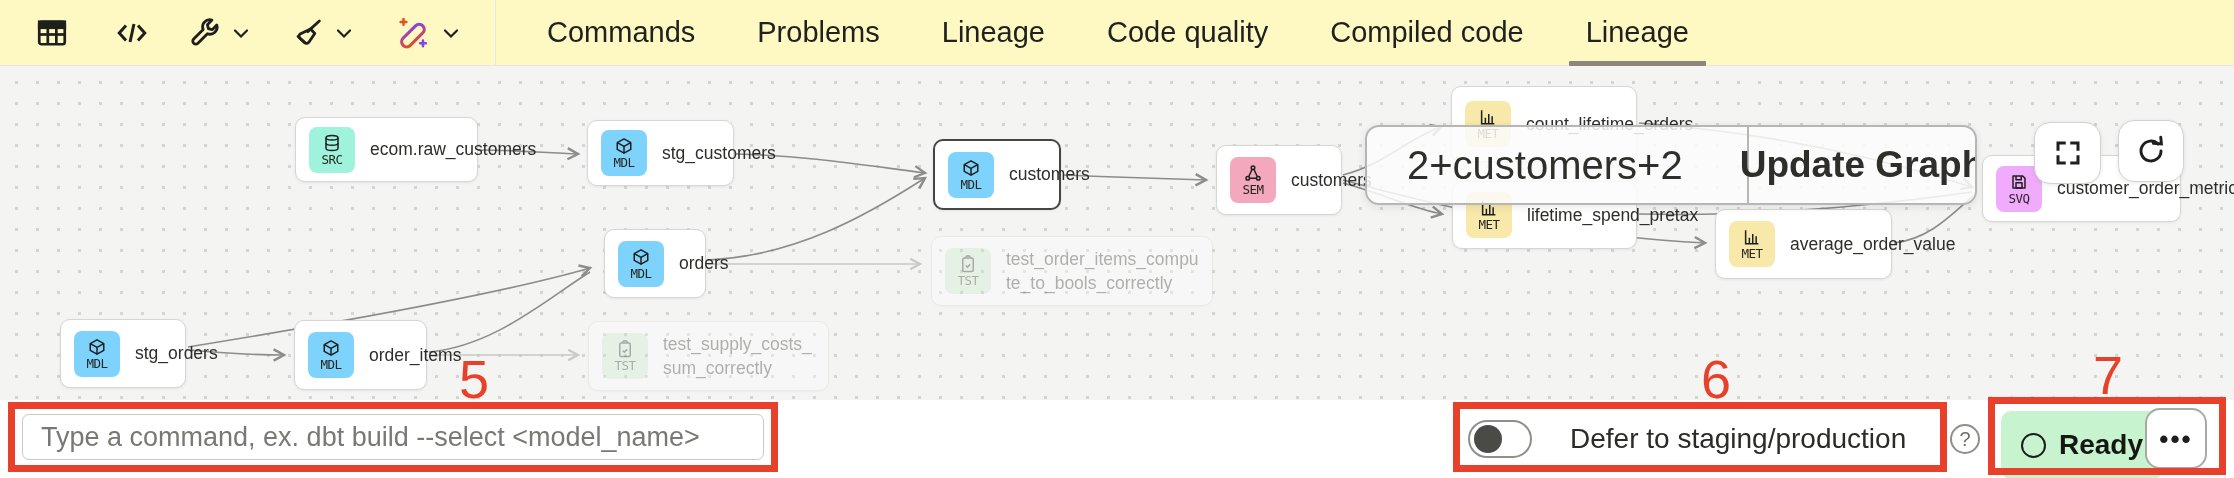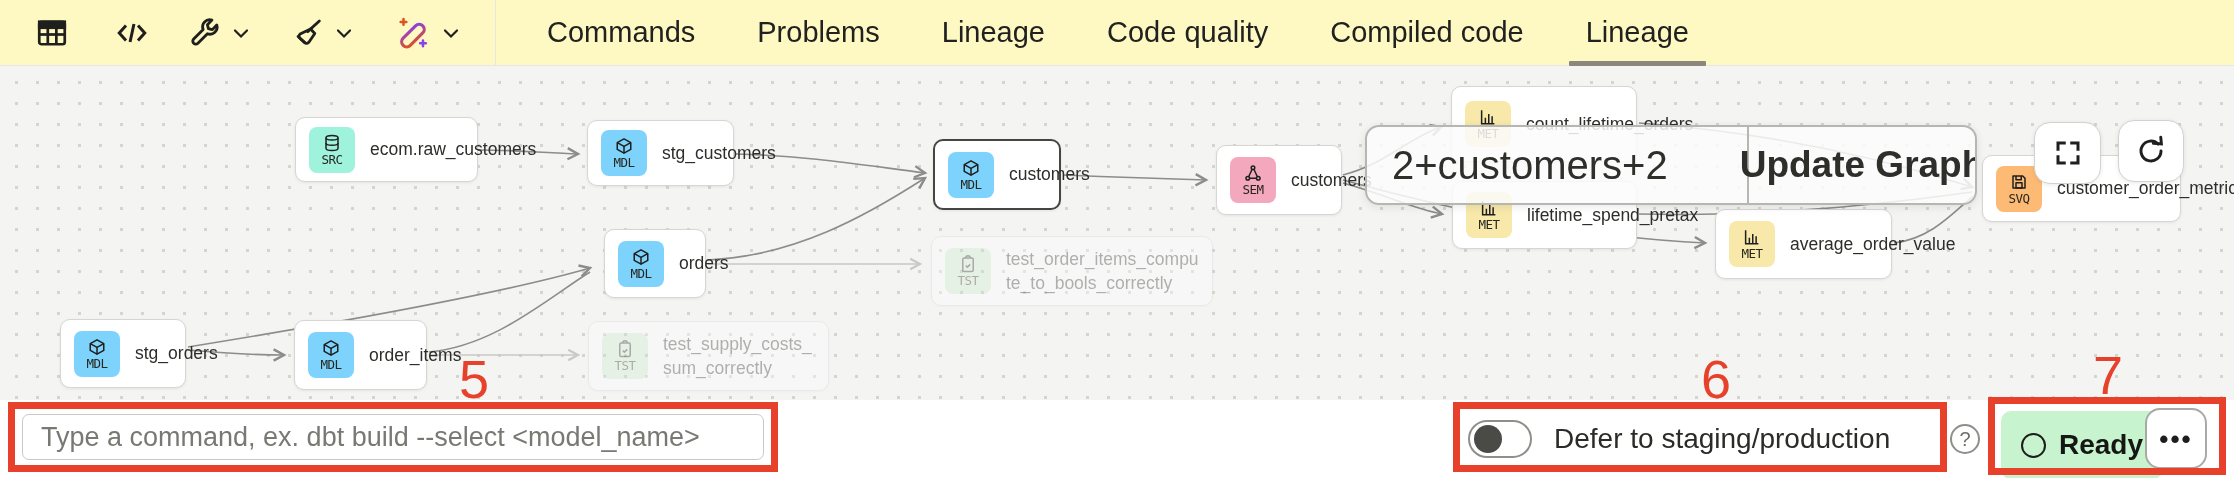--- a/index.html
+++ b/index.html
@@ -55,33 +55,33 @@
     flex:0 0 auto; width:46px; height:46px; border-radius:8px;
     display:flex; flex-direction:column; align-items:center; justify-content:center;
   }
   .badge svg { display:block; }
   .badge-label {
     font-family:"DejaVu Sans Mono", monospace; font-size:12.5px;
     color:#27271f; letter-spacing:-.5px; line-height:13px; margin-top:1px;
   }
   .bg-src { background:#9ff2dc; } .bg-mdl { background:#7dd3fc; }
   .bg-sem { background:#f3a8be;align-items:center; } .bg-met { background:#f8e8aa; }
-  .bg-svq { background:#fdba74;text-align:center; } .bg-tst { background:#cdeccd; }
+  .bg-svq { background:#f0abfc;text-align:center; } .bg-tst { background:#cdeccd; }
   .node-label { font-size:17.5px; color:#2d2d2a; white-space:nowrap; }
   .node-label.wrap { white-space:normal; word-break:break-all; line-height:24px; padding-right:10px; }
 
   
   #selector {
     position:absolute; left:1365px; top:59px; width:612px; height:80px; z-index:5;
     background:rgba(252,252,251,.85); border:2px solid #b6b6b2; border-radius:14px;
     box-shadow:0 2px 8px rgba(40,40,35,.10);
     display:flex; align-items:stretch; overflow:hidden;
   }
   #selector-value {
-    flex:1; display:flex; align-items:center; padding-left:25px;
+    flex:1; display:flex; align-items:center; padding-left:40px;
     font-size:40px; color:#2e2e2b; white-space:nowrap;
   }
   #selector-divider { width:2px; background:#b6b6b2; }
   #update-graph {
     width:226px; display:flex; align-items:center; justify-content:center;
     font-size:37px; font-weight:700; color:#2e2e2b; cursor:pointer; white-space:nowrap;
   }
   .graph-ctl {
     position:absolute; z-index:6; background:#fff;
     border:1.5px solid #d2d2cf; border-radius:16px;
@@ -108,21 +108,21 @@
   #cmd-input {
     position:absolute; left:22px; top:14px; width:742px; height:46px;
     border:1.5px solid #c9c9c6; border-radius:7px; background:#fff;
     font-family:"Liberation Sans", sans-serif; font-size:27px; color:#33332f;
     padding:0 18px; outline:none;
   }
   #cmd-input::placeholder { color:#797974; opacity:1; }
 
   #defer-wrap {
     position:absolute; left:1468px; top:0; height:78px;
-    display:flex; align-items:center; gap:22px;
+    display:flex; align-items:center; gap:38px;
   }
   #defer-toggle {
     width:64px; height:38px; border:2px solid #8f8f8a; border-radius:19px;
     background:#fff; position:relative; cursor:pointer; flex:0 0 auto;
   }
   #defer-toggle .knob {
     position:absolute; left:4px; top:3px; width:28px; height:28px; border-radius:50%;
     background:#4a4a47;
   }
   #defer-label { font-size:28px; color:#2b2b28; white-space:nowrap; }

